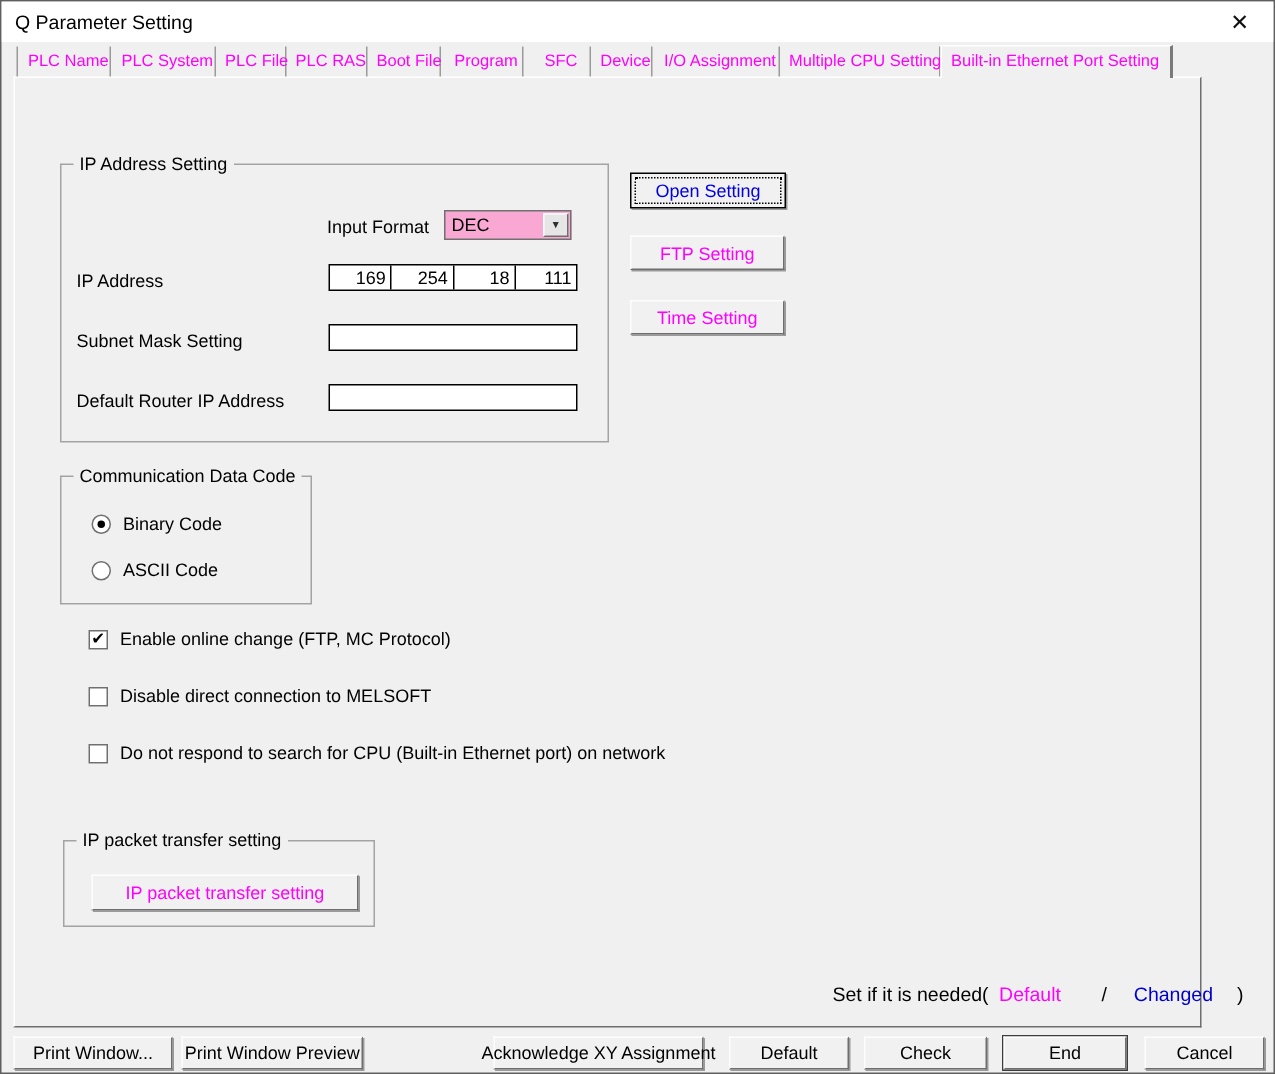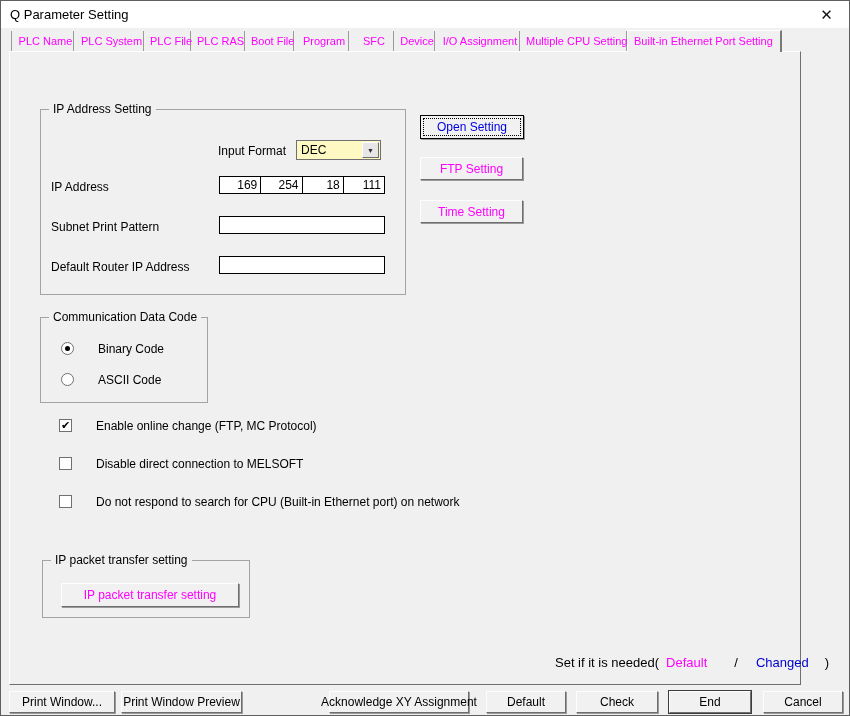--- a/index.html
+++ b/index.html
@@ -90,21 +90,21 @@
     outline: 1px dotted #000;
     outline-offset: -4px;
     color: #0000e0;
   }
   .btn-defaction { box-shadow: 0 0 0 1px #3c3c3c, 1px 1px 0 #3c3c3c; }
   .magenta { color: #ff00ff; }
   .navy { color: #0000cd; }
   
   .combo {
     position: absolute;
-    background: #fef9c3;
+    background: #f9a8d4;
     border: 1px solid #707070;
     display: flex;
   }
   .combo-val { flex: 1; font-size: 12px; line-height: 18px; padding-left: 4px; }
   .combo-arrow {
     width: 17px; margin: 1px;
     background: #e6e6e6;
     border: 1px solid;
     border-color: #fdfdfd #6e6e6e #6e6e6e #fdfdfd;
     display: flex; align-items: center; justify-content: center;
@@ -120,21 +120,21 @@
     align-items: flex-end;
   }
   .ipcell {
     flex: 1; border-left: 1px solid #000;
     font-size: 12px; line-height: 16px;
     text-align: right; padding-right: 3px;
   }
   .ipcell:first-child { border-left: none; }
   
   .optrow {
-    position: absolute; display: flex; align-items: flex-start; gap: 24px;
+    position: absolute; display: flex; align-items: flex-end; gap: 8px;
     font-size: 12px; white-space: nowrap;
   }
   .radio {
     width: 13px; height: 13px; border-radius: 50%;
     background: #fff; border: 1px solid #707070;
     display: flex; align-items: center; justify-content: center;
     flex: none;
   }
   .radio.selected::after {
     content: ""; width: 5px; height: 5px; border-radius: 50%; background: #000;
@@ -192,21 +192,21 @@
       </div>
 
       <div class="field-label" style="left:10px;top:70px">IP Address</div>
       <div class="ipfields" style="left:178px;top:66px">
         <div class="ipcell">169</div>
         <div class="ipcell">254</div>
         <div class="ipcell">18</div>
         <div class="ipcell">111</div>
       </div>
 
-      <div class="field-label" style="left:10px;top:110px">Subnet Print Pattern</div>
+      <div class="field-label" style="left:10px;top:110px">Subnet Mask Setting</div>
       <div class="ipfields" style="left:178px;top:106px">
         <div class="ipcell"></div>
         <div class="ipcell"></div>
         <div class="ipcell"></div>
         <div class="ipcell"></div>
       </div>
 
       <div class="field-label" style="left:10px;top:150px">Default Router IP Address</div>
       <div class="ipfields" style="left:178px;top:146px">
         <div class="ipcell"></div>

